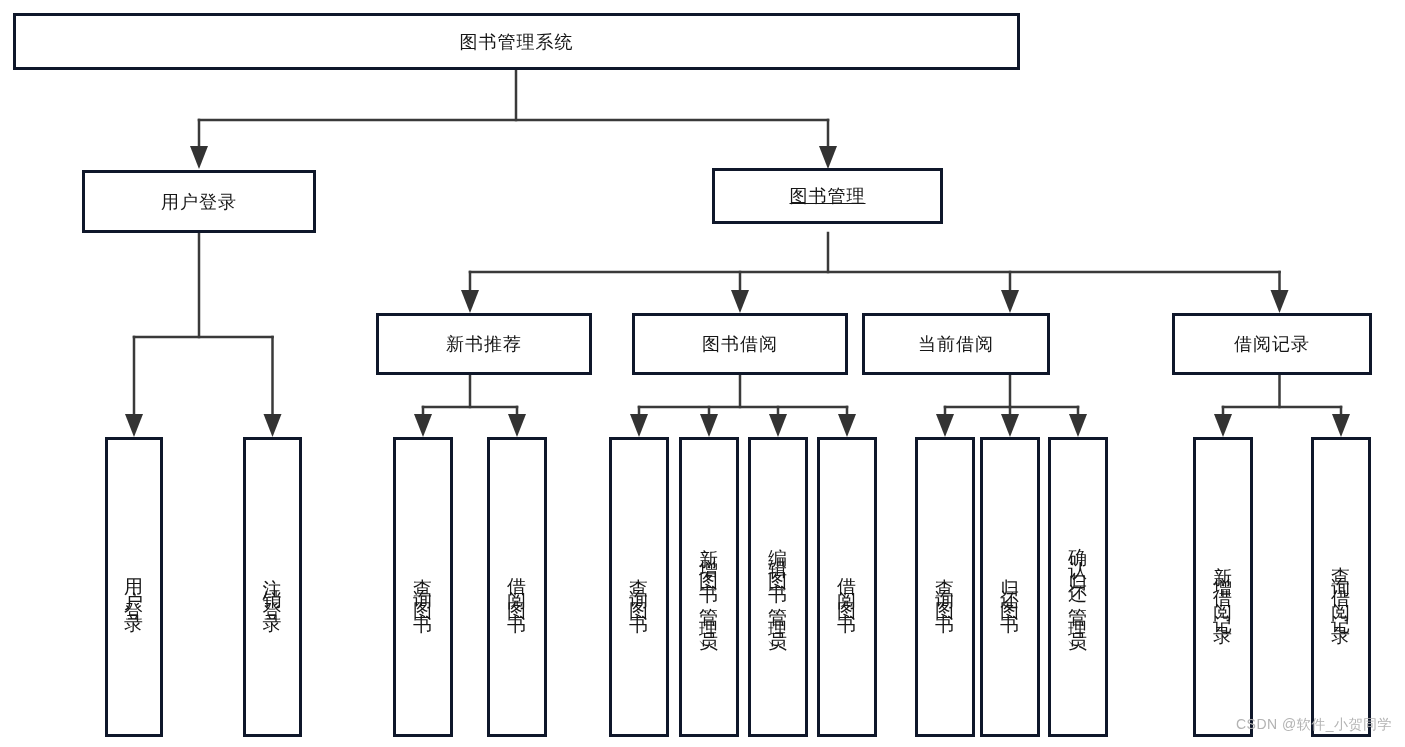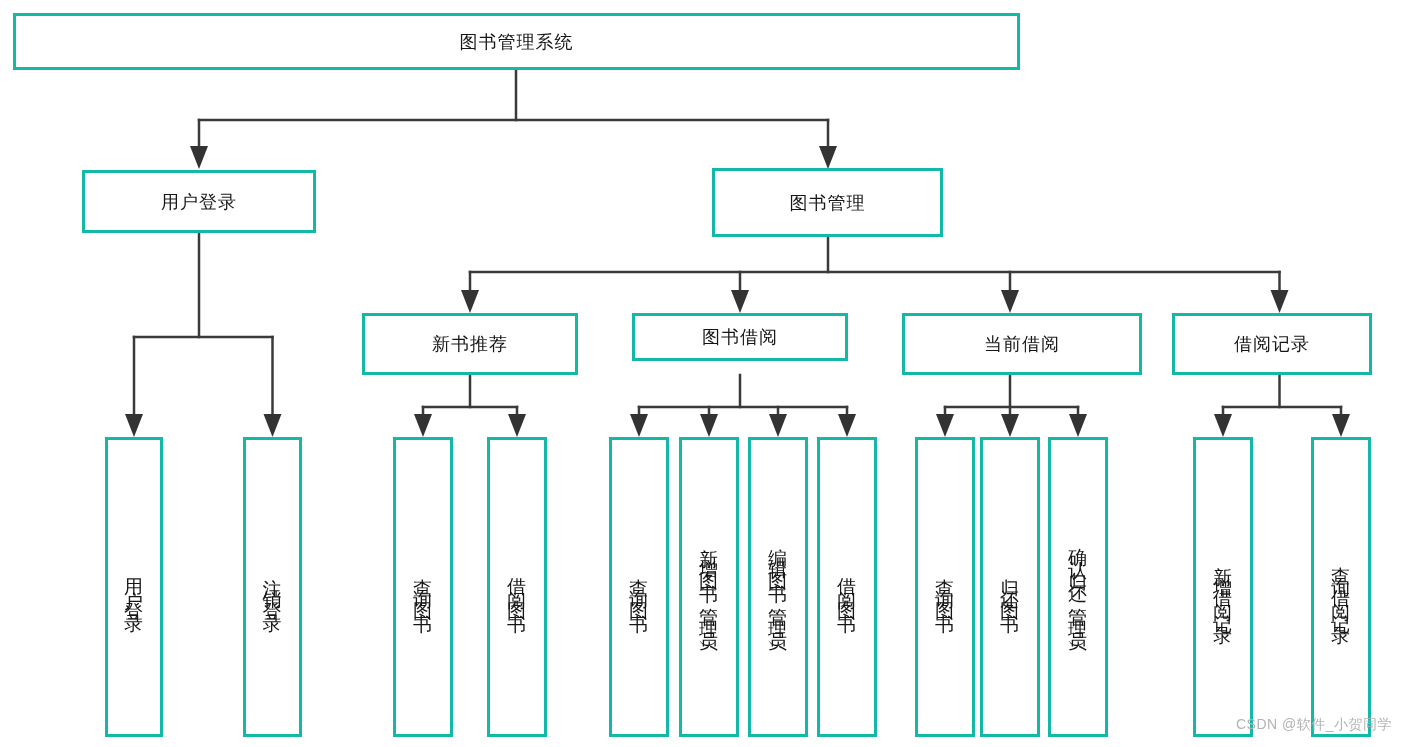--- a/index.html
+++ b/index.html
@@ -3,37 +3,37 @@
 <meta charset="utf-8">
 <style>
   html,body{margin:0;padding:0;background:#ffffff;}
   .stage{
     position:relative;width:1405px;height:747px;background:#ffffff;
     font-family:"Liberation Sans",sans-serif;overflow:hidden;
   }
   .wires{position:absolute;left:0;top:0;z-index:1;}
   .box{
     position:absolute;box-sizing:border-box;background:#ffffff;
-    border:3px solid #14b8a6;display:flex;align-items:center;justify-content:center;
+    border:3px solid #0f172a;display:flex;align-items:center;justify-content:center;
     z-index:2;color:#161616;
   }
   .hlabel{font-size:18px;letter-spacing:1px;white-space:nowrap;}
   .vtext{
     writing-mode:vertical-rl;text-orientation:mixed;
     font-size:19px;letter-spacing:12px;line-height:1;white-space:nowrap;
   }
   
   .pos-root{left:13px;top:13px;width:1007px;height:57px;}
   
   .pos-l2-login{left:82px;top:170px;width:234px;height:63px;}
-  .pos-l2-mgmt{left:712px;top:168px;width:231px;height:69px;}
-  
-  .pos-l3-a{left:362px;top:313px;width:216px;height:62px;}
-  .pos-l3-b{left:632px;top:313px;width:216px;height:48px;}
-  .pos-l3-c{left:902px;top:313px;width:240px;height:62px;}
+  .pos-l2-mgmt{left:712px;top:168px;width:231px;height:56px;text-decoration:underline;}
+  
+  .pos-l3-a{left:376px;top:313px;width:216px;height:62px;}
+  .pos-l3-b{left:632px;top:313px;width:216px;height:62px;}
+  .pos-l3-c{left:862px;top:313px;width:188px;height:62px;}
   .pos-l3-d{left:1172px;top:313px;width:200px;height:62px;}
   
   .leaf{top:437px;height:300px;width:60px;}
   .pos-g1a{left:105px;width:58px;}
   .pos-g1b{left:243px;width:59px;}
   .pos-g2a{left:393px;}
   .pos-g2b{left:487px;}
   .pos-g3a{left:609px;}
   .pos-g3b{left:679px;}
   .pos-g3c{left:748px;}

